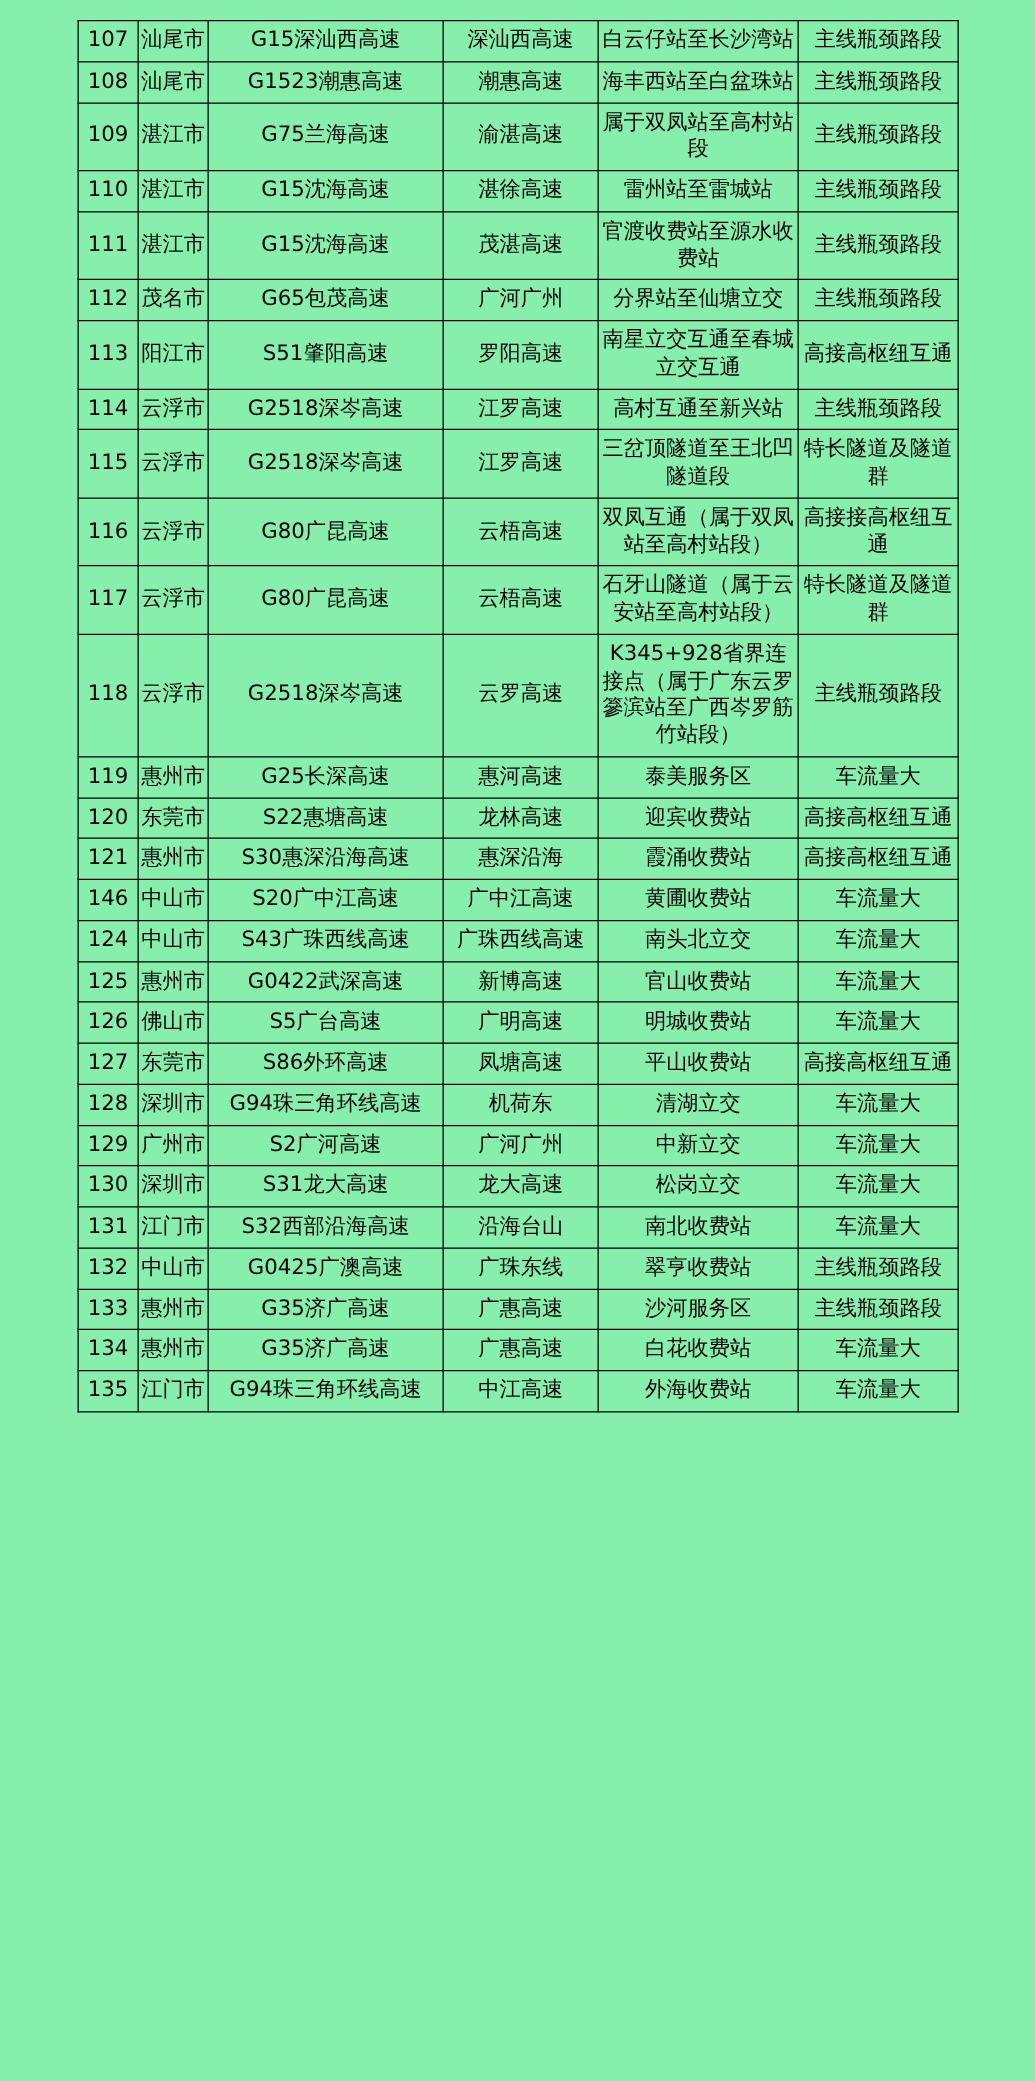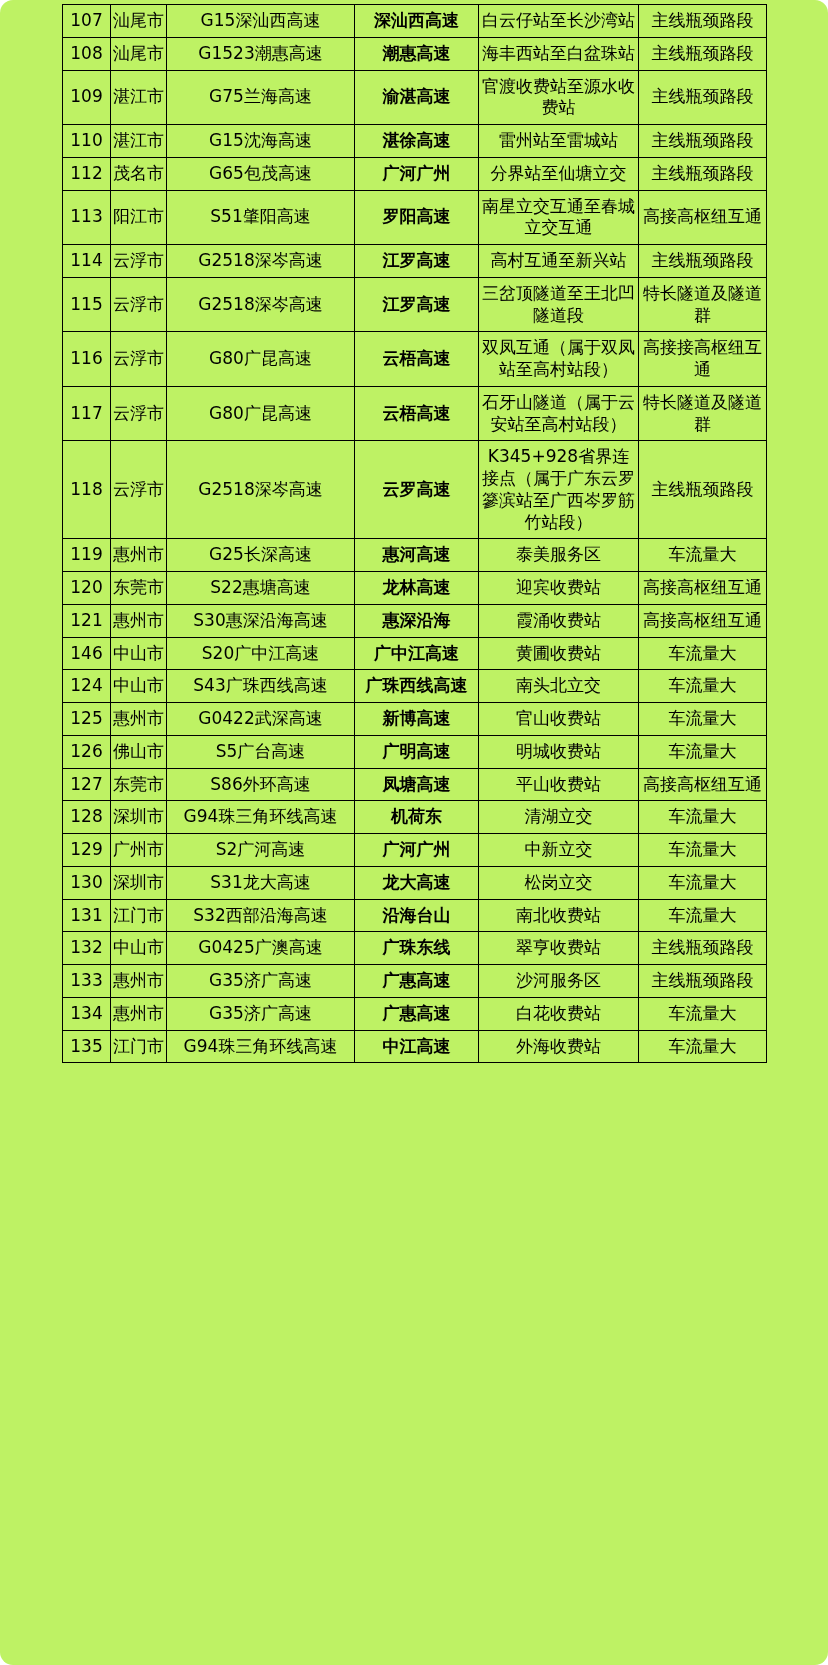--- a/index.html
+++ b/index.html
@@ -9,24 +9,23 @@
   }
   body {
     width: 828px;
     font-family: "DejaVu Sans", "Liberation Sans", sans-serif;
     color: #000000;
   }
   #sheet {
     width: 828px;
     min-height: 1665px;
     position: relative;
-    background: #bef264;
+    background: #86efac;
     box-sizing: border-box;
-    padding: 4px 62px 0 62px;
-    border-radius: 13px;
+    padding: 16px 62px 0 62px;
   }
   table.datatable {
     width: 704px;
     border-collapse: collapse;
     table-layout: fixed;
   }
   table.datatable td {
     border: 1px solid #000000;
     text-align: center;
     vertical-align: middle;
@@ -49,21 +48,20 @@
     font-size: 17px;
     padding-left: 6px;
     padding-right: 6px;
     margin-left: 18px;
   }
   td.road {
     font-size: 17px;
   }
   td.short {
     font-size: 17px;
-    font-weight: bold;
   }
   td.section {
     font-size: 17px;
   }
   td.type {
     font-size: 17px;
   }
   .row-last td {
     border-bottom: 1px solid #000000;
   }
@@ -99,29 +97,37 @@
         <td class="road">G1523潮惠高速</td>
         <td class="short">潮惠高速</td>
         <td class="section">海丰西站至白盆珠站</td>
         <td class="type">主线瓶颈路段</td>
       </tr>
       <tr>
         <td class="idx">109</td>
         <td class="city">湛江市</td>
         <td class="road">G75兰海高速</td>
         <td class="short">渝湛高速</td>
-        <td class="section">官渡收费站至源水收费站</td>
+        <td class="section">属于双凤站至高村站段</td>
         <td class="type">主线瓶颈路段</td>
       </tr>
       <tr>
         <td class="idx">110</td>
         <td class="city">湛江市</td>
         <td class="road">G15沈海高速</td>
         <td class="short">湛徐高速</td>
         <td class="section">雷州站至雷城站</td>
+        <td class="type">主线瓶颈路段</td>
+      </tr>
+      <tr>
+        <td class="idx">111</td>
+        <td class="city">湛江市</td>
+        <td class="road">G15沈海高速</td>
+        <td class="short">茂湛高速</td>
+        <td class="section">官渡收费站至源水收费站</td>
         <td class="type">主线瓶颈路段</td>
       </tr>
       <tr>
         <td class="idx">112</td>
         <td class="city">茂名市</td>
         <td class="road">G65包茂高速</td>
         <td class="short">广河广州</td>
         <td class="section">分界站至仙塘立交</td>
         <td class="type">主线瓶颈路段</td>
       </tr>

